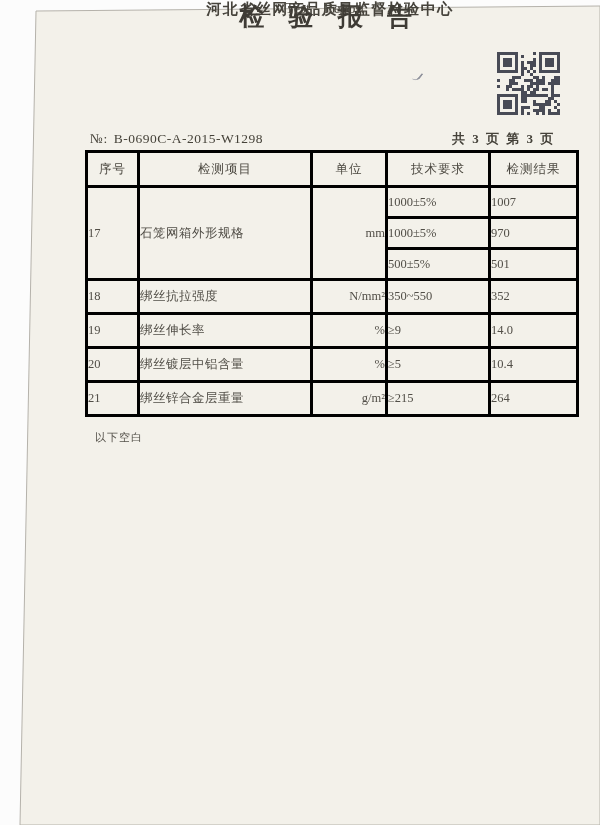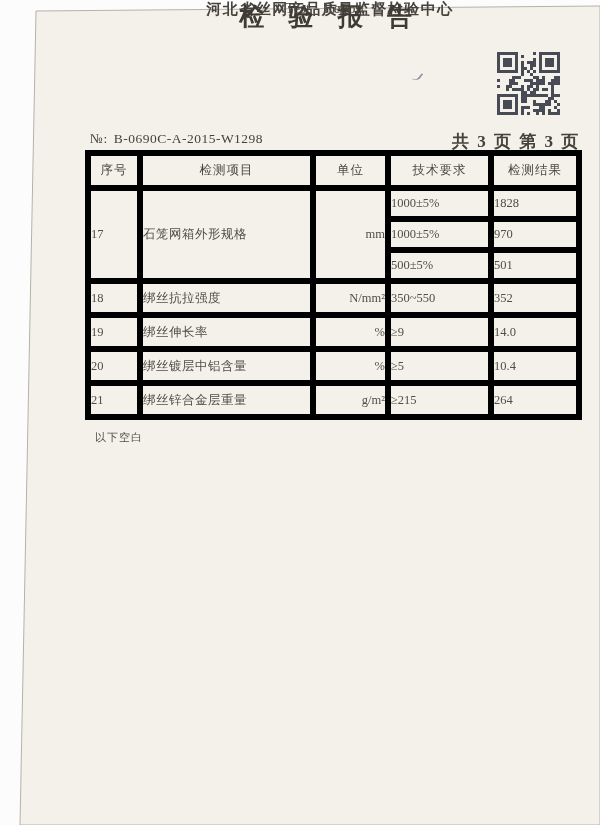--- a/index.html
+++ b/index.html
@@ -49,42 +49,42 @@
   .report-no {
     left: 90px; top: 131px;
     font-size: 13.5px;
     letter-spacing: .5px;
     color: #454239;
     white-space: nowrap;
   }
   .report-no .num { margin-left: 6px; margin-top: 43px; }
   .page-info {
     left: 452px; top: 130px;
-    font-size: 17px;
+    font-size: 13px;
     font-weight: 600;
     letter-spacing: 2px;
     color: #45423a;
     white-space: nowrap;
   }
   .qr {
     left: 497px; top: 52px;
     width: 63px; height: 63px;
   }
 
   table.report {
     position: absolute;
     left: 85px; top: 150px;
     width: 491px;
     border-collapse: collapse;
     table-layout: fixed;
     font-size: 12.5px;
     color: #514e47;
   }
   table.report th, table.report td {
-    border: 6px solid #000000;
+    border: 3px solid #000000;
     font-weight: normal;
     vertical-align: middle;
     padding: 0;
     overflow: hidden;
     white-space: nowrap;
   }
   table.report th {
     height: 35px;
     text-align: center;
     letter-spacing: 1px;
@@ -367,21 +367,21 @@
       <th>技术要求</th>
       <th>检测结果</th>
     </tr>
   </thead>
   <tbody>
     <tr class="subrow">
       <td class="c-no" rowspan="3">17</td>
       <td class="c-item" rowspan="3">石笼网箱外形规格</td>
       <td class="c-unit" rowspan="3">mm</td>
       <td class="c-req">1000±5%</td>
-      <td class="c-res">1828</td>
+      <td class="c-res">1007</td>
     </tr>
     <tr class="subrow">
       <td class="c-req">1000±5%</td>
       <td class="c-res">970</td>
     </tr>
     <tr class="subrow">
       <td class="c-req">500±5%</td>
       <td class="c-res">501</td>
     </tr>
     <tr class="datarow">

